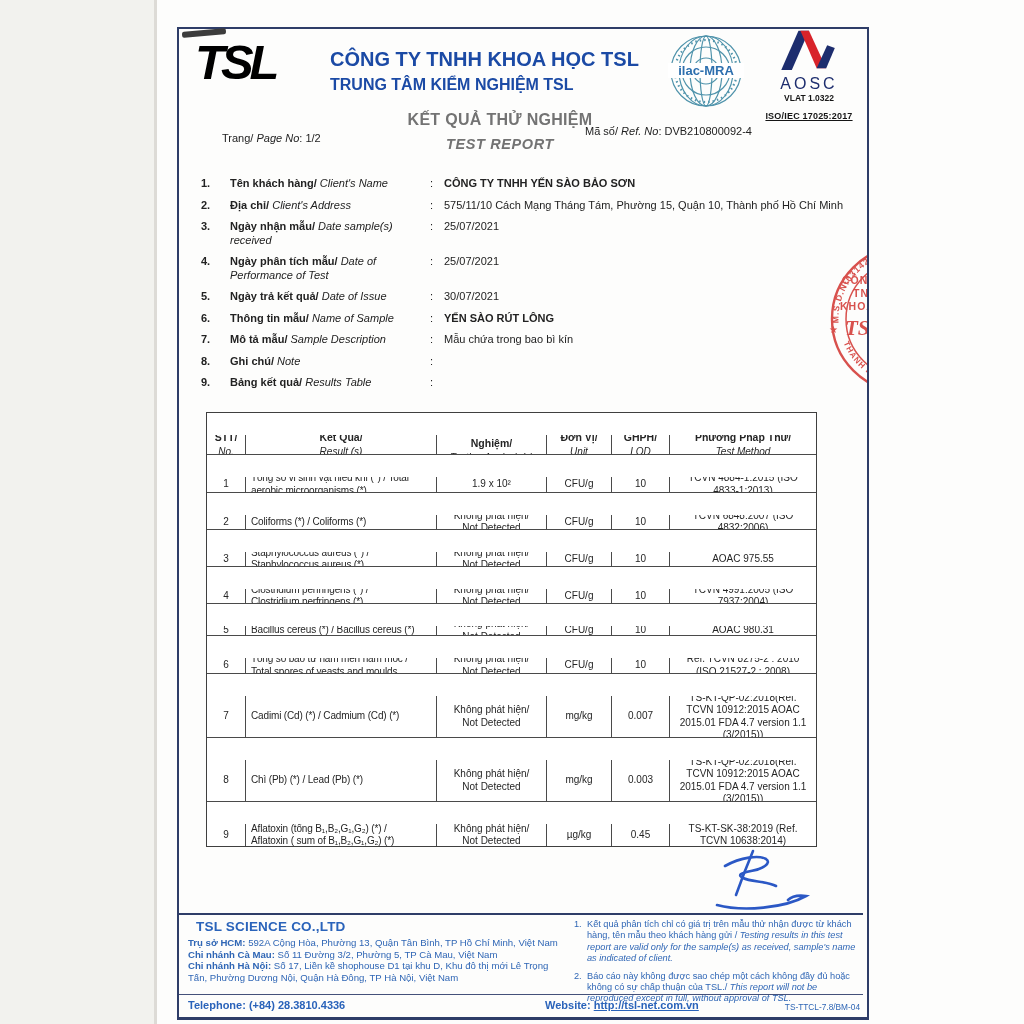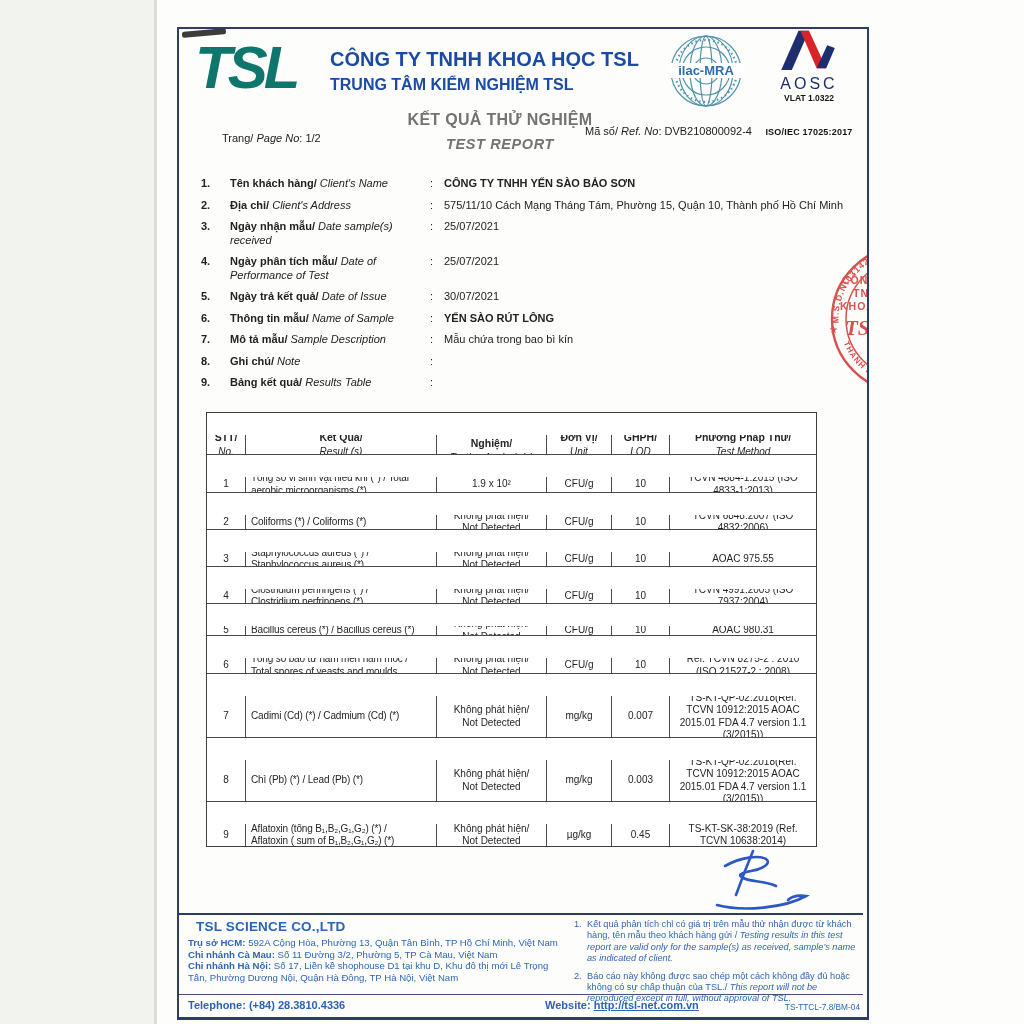--- a/index.html
+++ b/index.html
@@ -4,30 +4,30 @@
 <style>
   html,body{margin:0;padding:0;background:#ffffff;}
   .page{position:relative;width:1024px;height:1024px;background:#fbfbf9;overflow:hidden;
         font-family:"Liberation Sans","DejaVu Sans",sans-serif;color:#2b2b2b;}
   .scan-strip{position:absolute;left:0;top:0;width:154px;height:1024px;background:#f2f2ee;border-right:3px solid #dddbd6;}
   .paper{position:absolute;left:157px;top:0;width:867px;height:1024px;background:#fdfdfc;}
   .corner-mark{position:absolute;left:182px;top:30px;width:44px;height:6px;background:#3c3c3c;transform:rotate(-5deg);border-radius:2px;}
   .frame{position:absolute;left:177px;top:27px;width:688px;height:988px;border:2px solid #2e3d68;border-bottom-width:3px;}
 
   
-  .tsl-logo{position:absolute;left:195px;top:38px;font-size:60px;line-height:1;font-weight:700;font-style:italic;
-            color:#0f766e;letter-spacing:-4px;}
+  .tsl-logo{position:absolute;left:195px;top:38px;font-size:49px;line-height:1;font-weight:700;font-style:italic;
+            color:#000000;letter-spacing:-4px;}
   .company{position:absolute;left:330px;top:48px;width:340px;text-align:left;color:#1b4aa5;}
   .company .l1{font-size:20px;font-weight:700;}
   .company .l2{font-size:16px;font-weight:700;margin-top:5px;}
   .ilac{position:absolute;left:668px;top:33px;}
   .aosc{position:absolute;left:753px;top:28px;width:112px;text-align:center;}
   .aosc-name{font-size:16px;color:#1d2d6e;letter-spacing:3px;margin-top:-1px;}
   .aosc-vlat{font-size:8.5px;font-weight:700;color:#151515;}
-  .aosc-iso{font-size:9px;font-weight:700;color:#151515;margin-top:24px;letter-spacing:.2px;}
+  .aosc-iso{font-size:9px;font-weight:700;color:#151515;margin-top:8px;letter-spacing:.2px;text-decoration:underline;}
   .title{position:absolute;left:330px;top:111px;width:340px;text-align:center;color:#737373;}
   .title .vn{font-size:16px;font-weight:700;letter-spacing:.3px;}
   .title .en{font-size:14.5px;font-weight:700;font-style:italic;margin-top:7px;letter-spacing:.6px;}
   .pageno{position:absolute;left:222px;top:132px;font-size:11px;color:#222;}
   .refno{position:absolute;left:585px;top:125px;font-size:11px;color:#222;}
   .it{font-style:italic;}
 
   
   .info{position:absolute;left:201px;top:177px;width:656px;}
   .info-row{display:grid;grid-template-columns:29px 200px 10px 1fr;margin-bottom:8px;font-size:11px;line-height:13.5px;color:#222;}

